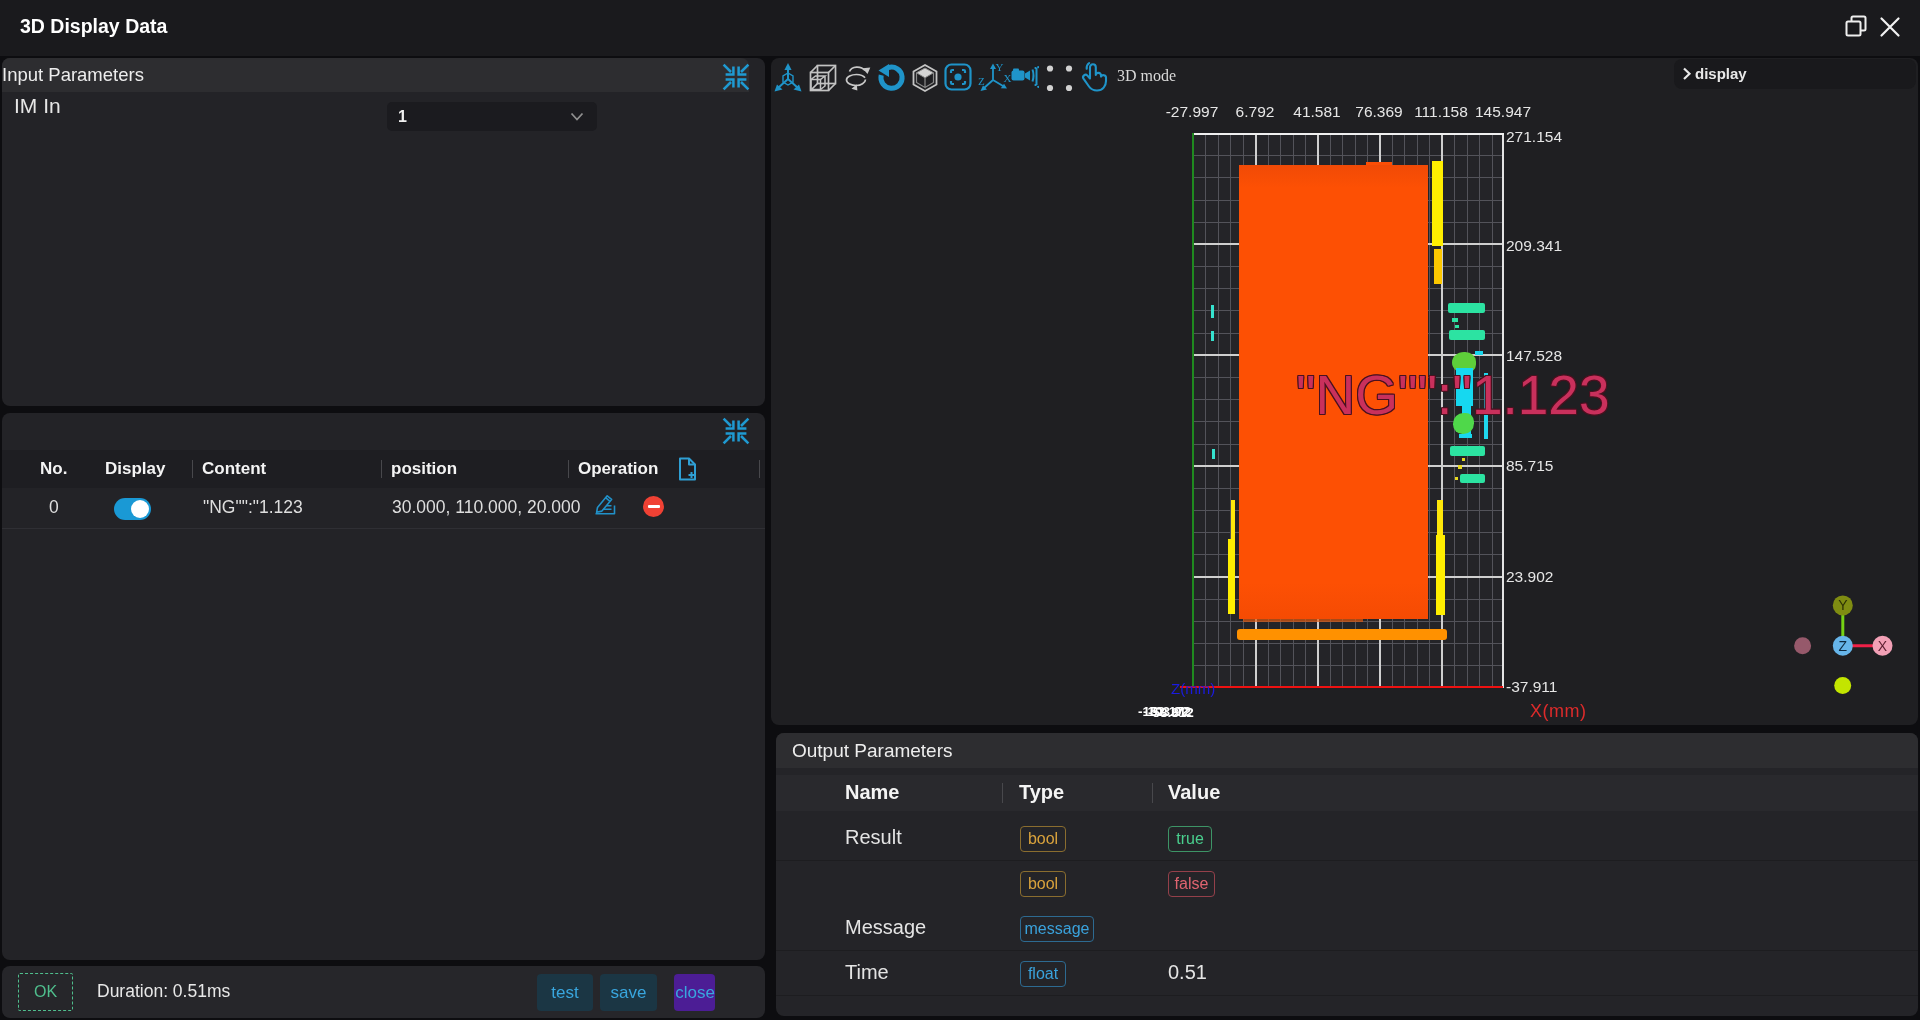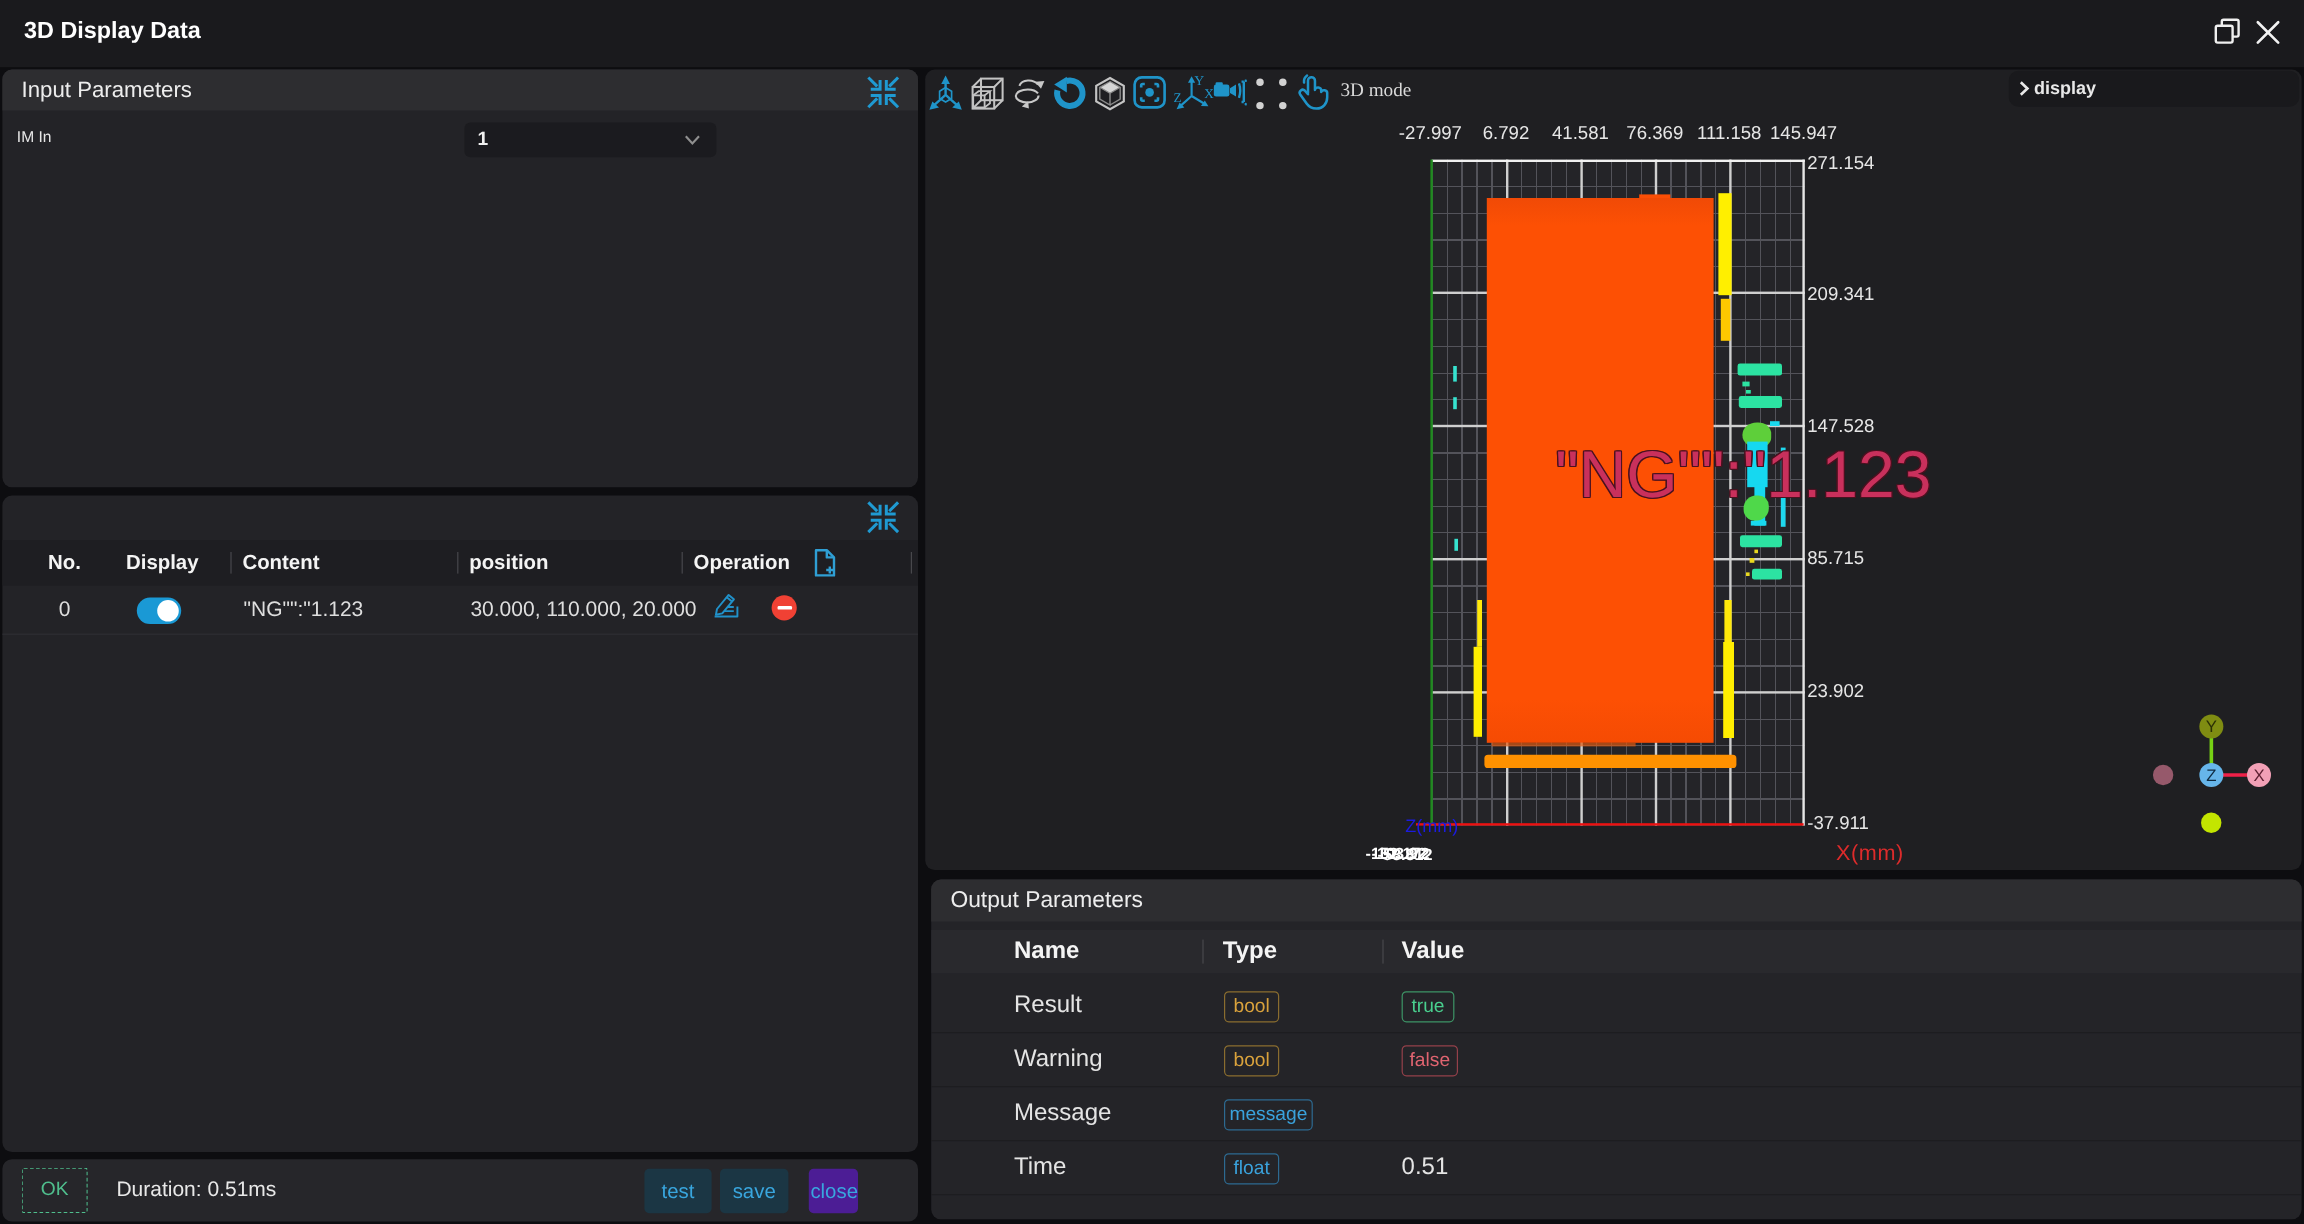--- a/index.html
+++ b/index.html
@@ -18,42 +18,42 @@
 
 <svg class="abs" style="left:1843px;top:14px" width="28" height="26" viewBox="0 0 28 26">
   <rect x="8.5" y="2.5" width="14" height="14" rx="1.5" fill="none" stroke="#efefef" stroke-width="2"></rect>
   <rect x="3.5" y="7.5" width="14" height="14" rx="1.5" fill="#1a1a1d" stroke="#efefef" stroke-width="2"></rect>
 </svg>
 <svg class="abs" style="left:1878px;top:15px" width="24" height="24" viewBox="0 0 24 24">
   <path d="M3.5 3.5 L20.5 20.5 M20.5 3.5 L3.5 20.5" stroke="#f2f2f2" stroke-width="2.2" stroke-linecap="round"></path>
 </svg>
 
 <div class="panel" style="left:2px;top:58px;width:763px;height:348px">
-  <div class="phead" style="height:34px;line-height:34px;font-size:18.5px;padding-left:16px;width:747px">Input Parameters</div>
+  <div class="phead" style="height:34px;line-height:34px;font-size:18.5px;width:747px">Input Parameters</div>
   <svg class="abs" style="left:720px;top:5px" width="28" height="28" viewBox="0 0 28 28">
     <g stroke="#1f9ad2" fill="none">
       <g>
           <line x1="1.6" y1="1.6" x2="9" y2="9" stroke-width="2.5"></line>
           <path d="M11.4 3.6 V11.4 H3.6" stroke-width="2.5"></path>
         </g>
       <g transform="translate(28,0) scale(-1,1)">
           <line x1="1.6" y1="1.6" x2="9" y2="9" stroke-width="2.5"></line>
           <path d="M11.4 3.6 V11.4 H3.6" stroke-width="2.5"></path>
         </g>
       <g transform="translate(0,28) scale(1,-1)">
           <line x1="1.6" y1="1.6" x2="9" y2="9" stroke-width="2.5"></line>
           <path d="M11.4 3.6 V11.4 H3.6" stroke-width="2.5"></path>
         </g>
       <g transform="translate(28,28) scale(-1,-1)">
           <line x1="1.6" y1="1.6" x2="9" y2="9" stroke-width="2.5"></line>
           <path d="M11.4 3.6 V11.4 H3.6" stroke-width="2.5"></path>
         </g>
     </g>
   </svg>
-  <div class="lbl" style="left:12px;top:48px;font-size:13px">IM In</div>
+  <div class="lbl" style="left:12px;top:36px;font-size:21px">IM In</div>
   <div class="abs" style="left:385px;top:44px;width:210px;height:29px;background:#1b1b1f;border-radius:5px">
     <div style="position:absolute;left:11px;top:0;line-height:29px;font-size:16px;font-weight:bold;color:#f0f0f0">1</div>
     <svg style="position:absolute;right:13px;top:10px" width="14" height="9" viewBox="0 0 14 9">
       <path d="M1.5 1.5 L7 7.5 L12.5 1.5" fill="none" stroke="#8f8f8f" stroke-width="1.8"></path>
     </svg>
   </div>
 </div>
 
 <div class="panel" style="left:2px;top:413px;width:763px;height:547px">
   <svg class="abs" style="left:720px;top:4px" width="28" height="28" viewBox="0 0 28 28">
@@ -304,23 +304,20 @@
     <div class="abs" style="left:69px;top:6px">Name</div>
     <div class="abs" style="left:243px;top:6px">Type</div>
     <div class="abs" style="left:392px;top:6px">Value</div>
     <div class="sep" style="left:226px;top:8px;height:20px"></div>
     <div class="sep" style="left:376px;top:8px;height:20px"></div>
   </div>
 
   <div class="abs" style="left:0;top:82px;width:1142px;height:45px;border-bottom:1px solid #1d1d20;color:#e4e4e4;font-size:20px">
     <div class="abs" style="left:69px;top:11px">Result</div>
   </div>
-  <div class="abs" style="left:0;top:127px;width:1142px;height:45px;border-bottom:1px solid #1d1d20;color:#e4e4e4;font-size:20px">
-    <div class="abs" style="left:69px;top:11px">Warning</div>
-  </div>
   <div class="abs" style="left:0;top:172px;width:1142px;height:45px;border-bottom:1px solid #1d1d20;color:#e4e4e4;font-size:20px">
     <div class="abs" style="left:69px;top:11px">Message</div>
   </div>
   <div class="abs" style="left:0;top:217px;width:1142px;height:45px;border-bottom:1px solid #1d1d20;color:#e4e4e4;font-size:20px">
     <div class="abs" style="left:69px;top:11px">Time</div>
     <div class="abs" style="left:392px;top:11px">0.51</div>
   </div>
   <div class="badge" style="left:244px;top:93px;width:44px;border-color:#8a6d2f;color:#d9a23c">bool</div>
   <div class="badge" style="left:392px;top:93px;width:42px;border-color:#3d9466;color:#49cf8e">true</div>
   <div class="badge" style="left:244px;top:138px;width:44px;border-color:#8a6d2f;color:#d9a23c">bool</div>

